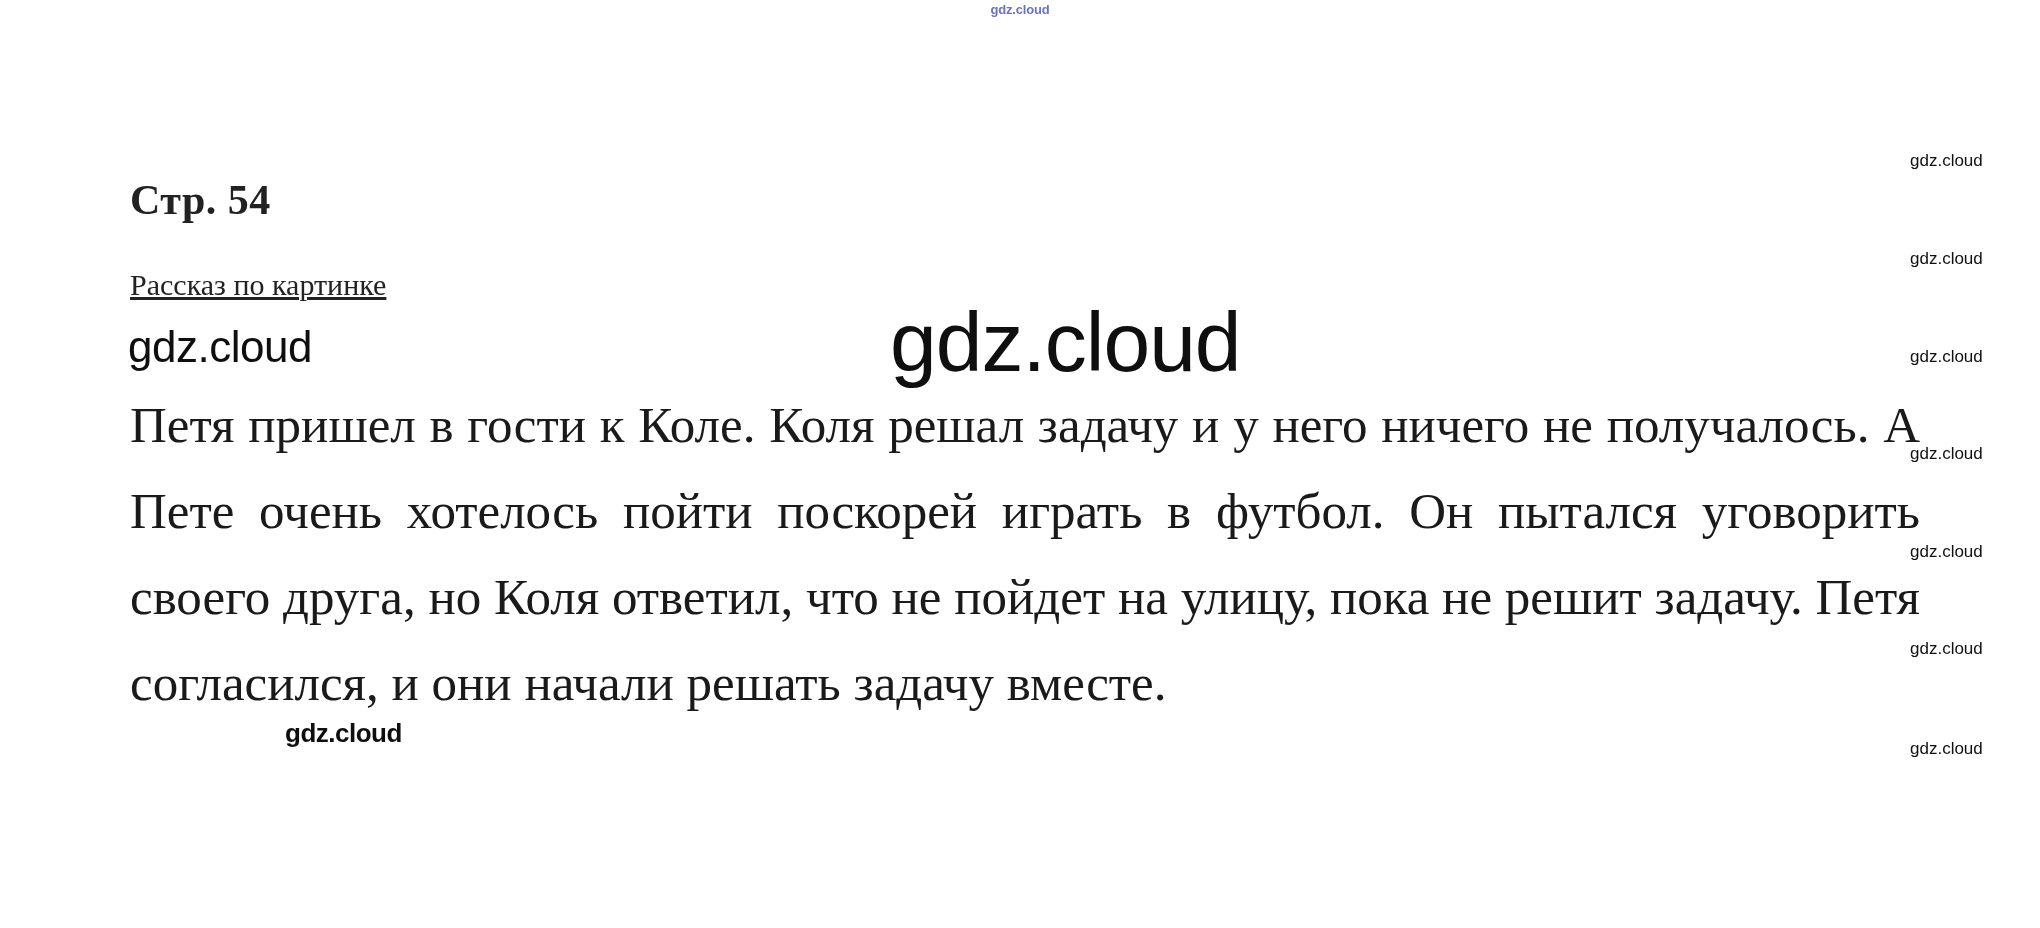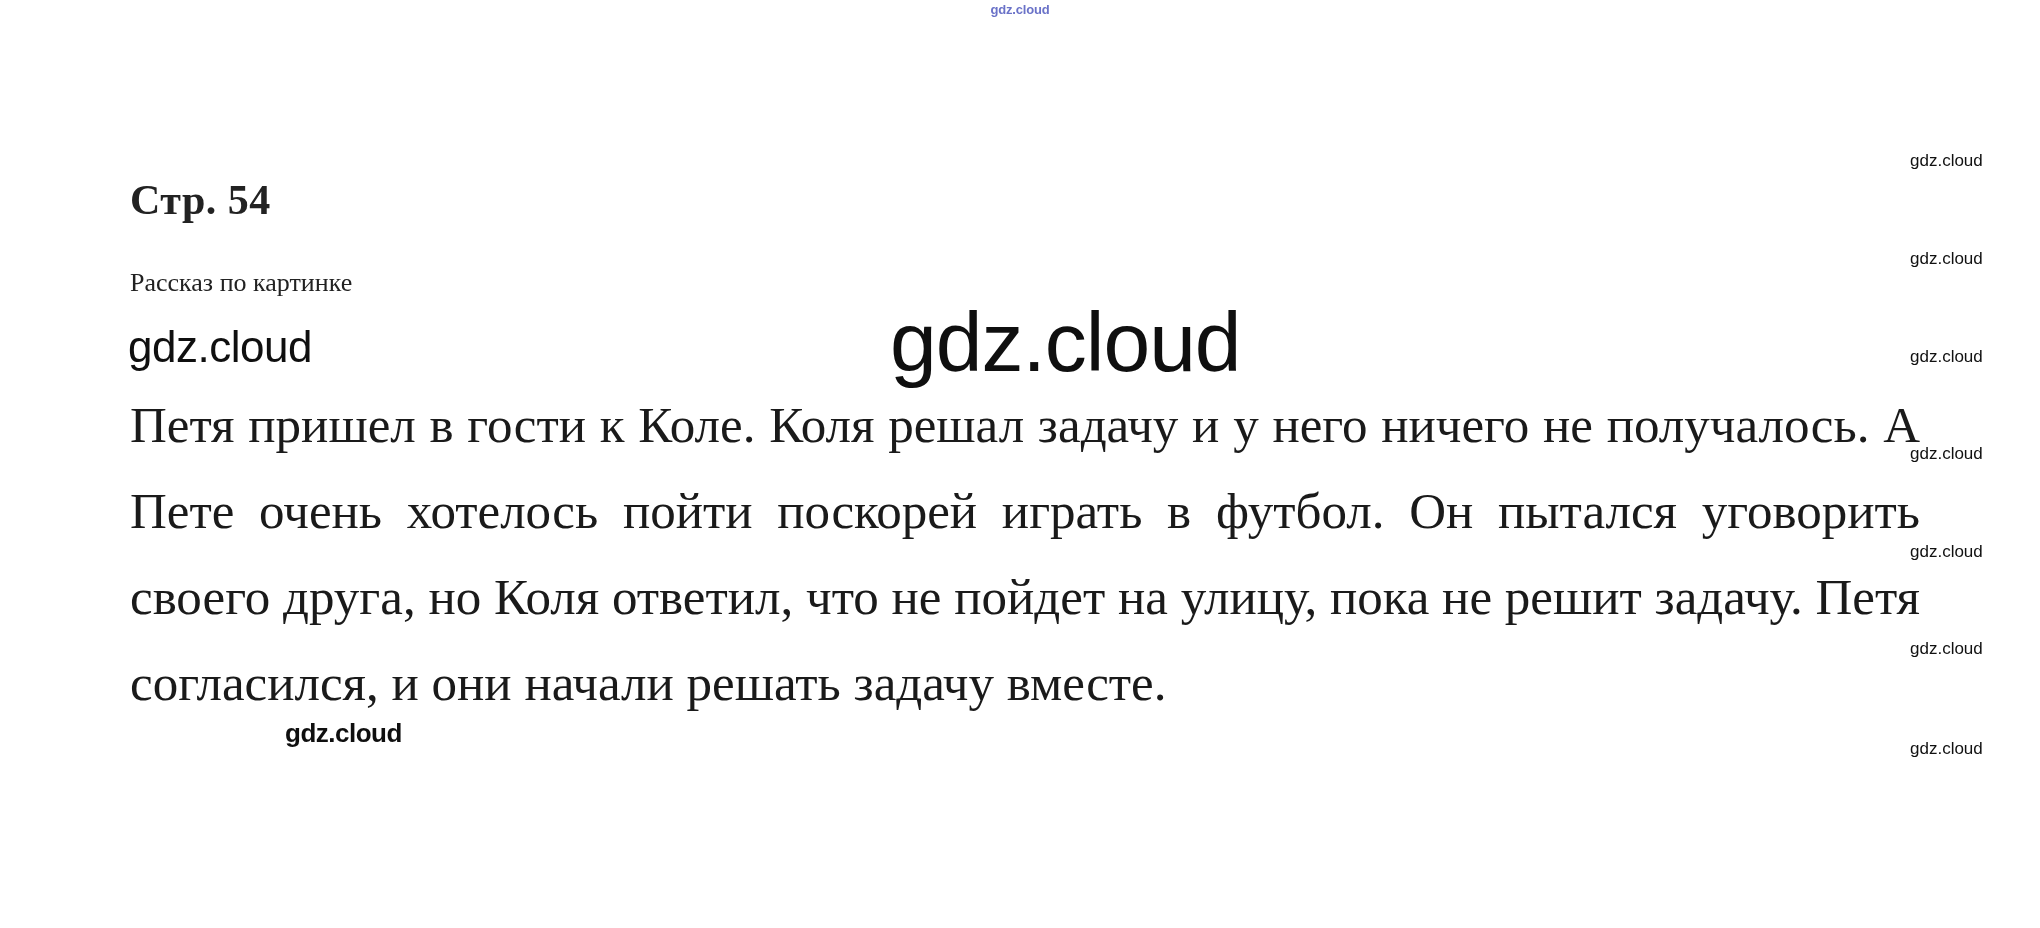--- a/index.html
+++ b/index.html
@@ -49,23 +49,24 @@
     color: #222222;
     letter-spacing: 0.5px;
     margin-top: 28px;
   }
 
   .subtitle {
     position: absolute;
     left: 130px;
     top: 268px;
     font-family: "Liberation Serif", serif;
-    font-size: 26px;
+    font-size: 30px;
     font-weight: 400;
     color: #222222;
+    text-decoration: underline;
   }
 
   .body-text {
     position: absolute;
     left: 130px;
     top: 382px;
     width: 1790px;
     font-family: "Liberation Serif", serif;
     font-size: 51px;
     line-height: 86px;

